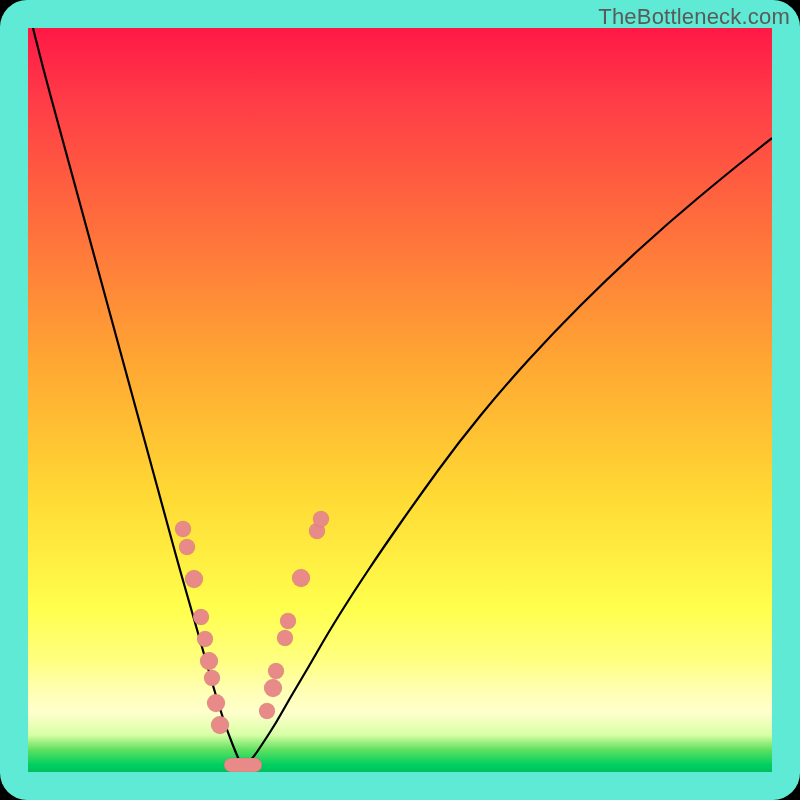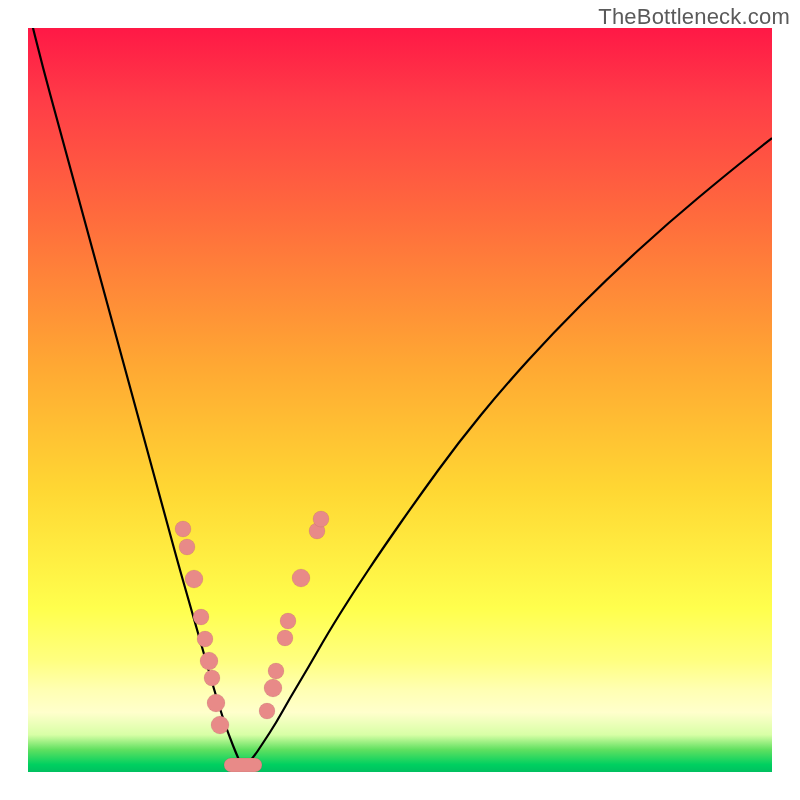--- a/index.html
+++ b/index.html
@@ -8,21 +8,22 @@
     width: 800px;
     height: 800px;
     overflow: hidden;
     background: #000;
     font-family: Arial, Helvetica, sans-serif;
   }
   .frame {
     position: relative;
     width: 800px;
     height: 800px;
-    background: #ffffff;
+    background: #5eead4;
+    border-radius: 27px;
   }
   .plot-area {
     position: absolute;
     left: 28px;
     top: 28px;
     width: 744px;
     height: 744px;
     background: linear-gradient(
       to bottom,
       #ff1846 0%,

